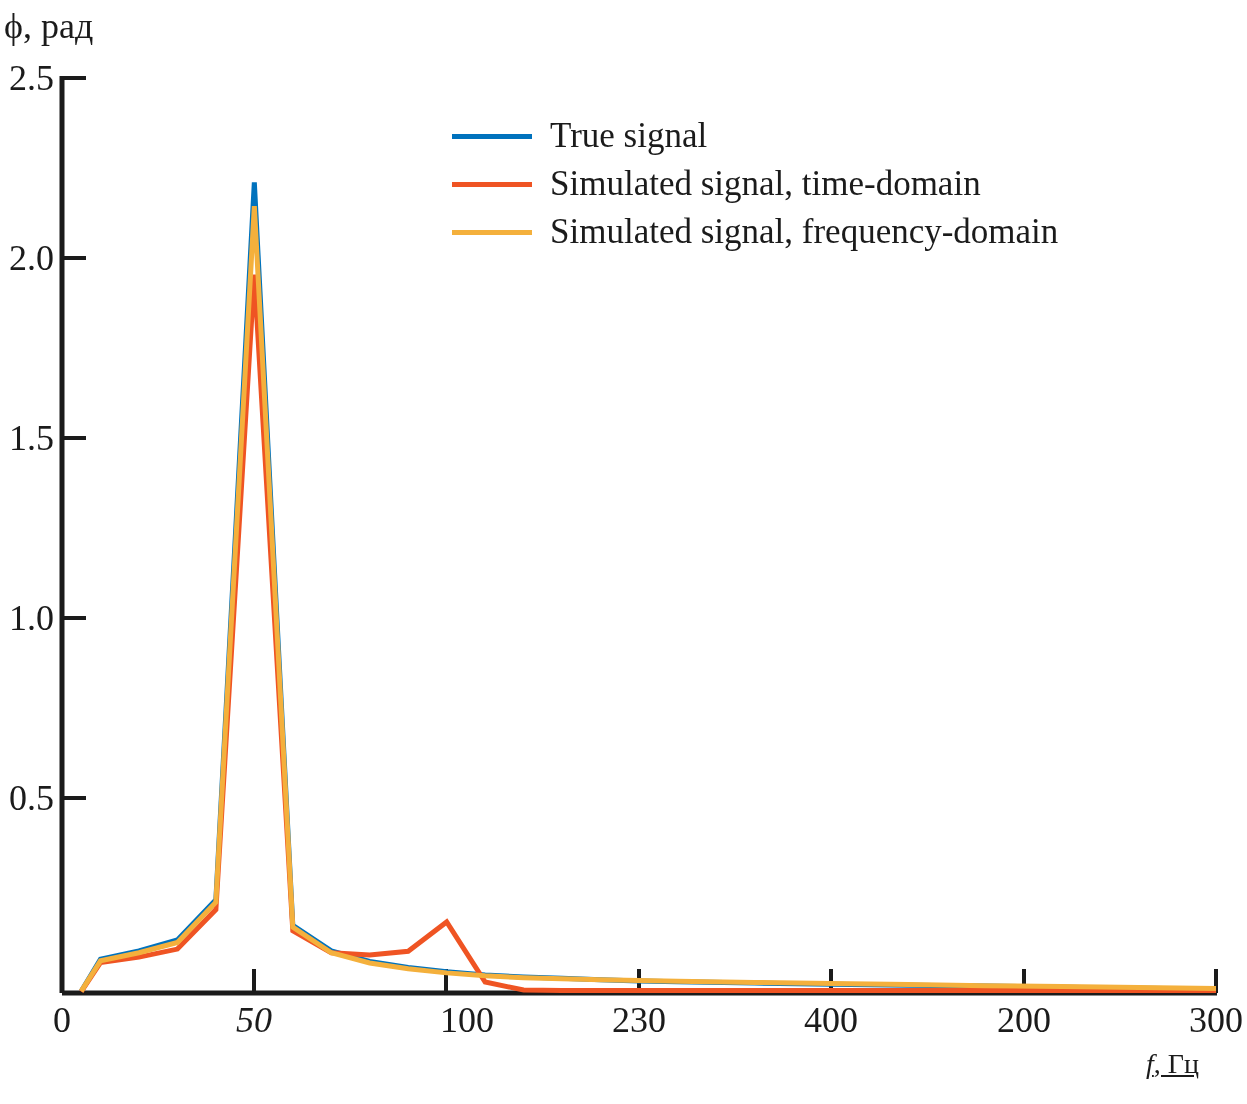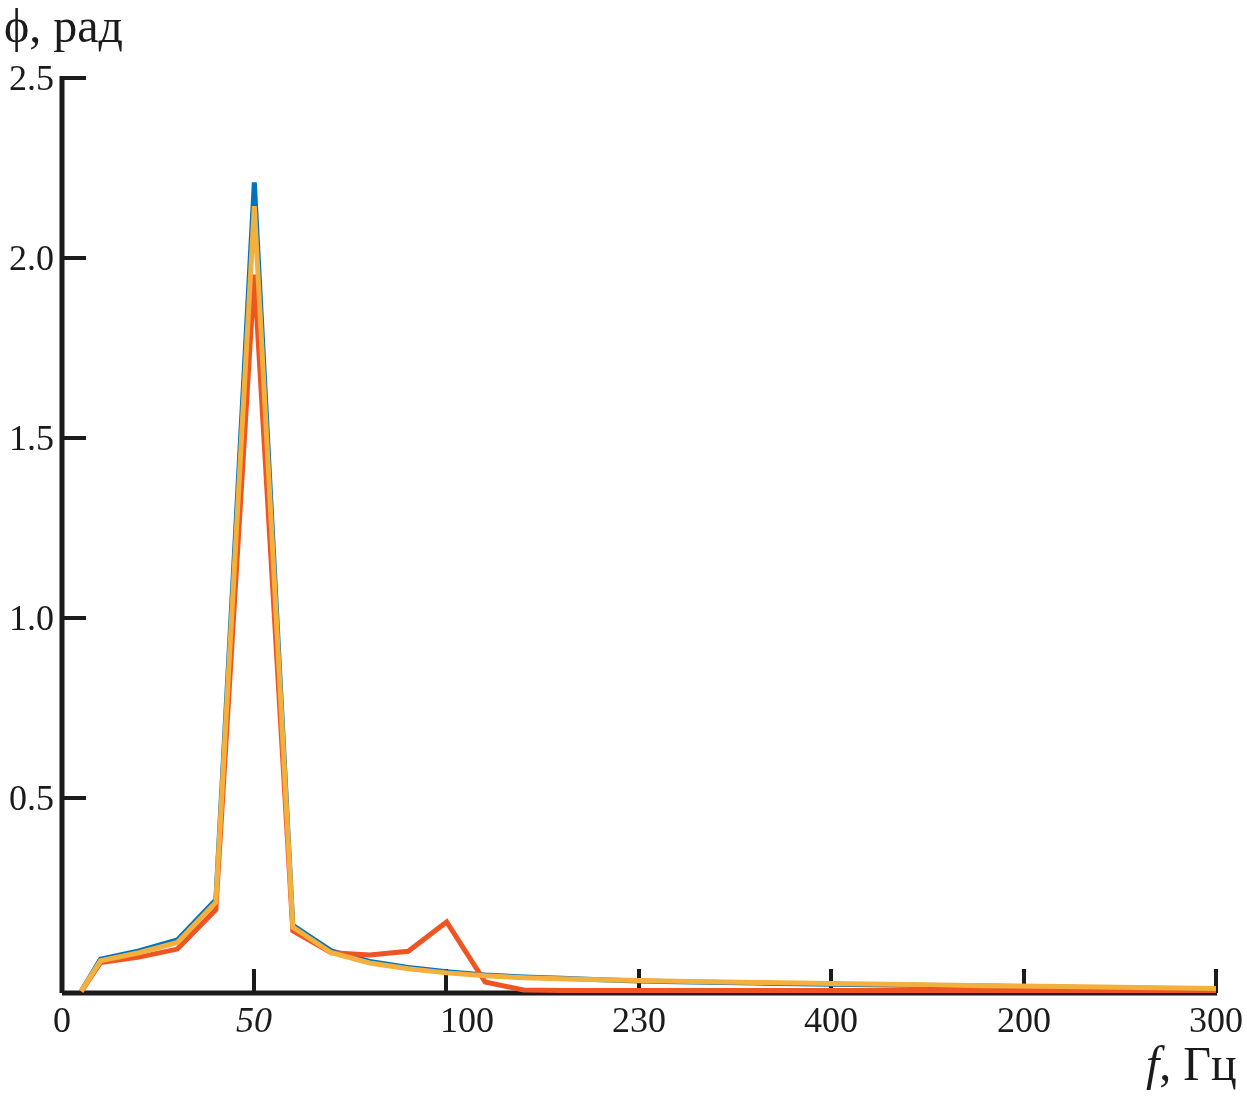--- a/index.html
+++ b/index.html
@@ -13,31 +13,32 @@
     height: 1104px;
     background: #ffffff;
     overflow: hidden;
     font-family: "Liberation Serif", "DejaVu Serif", serif;
     color: #1b1b1b;
   }
   .ylabel {
     position: absolute;
     left: 4px;
     top: 6px;
-    font-size: 48px;
+    font-size: 36px;
     line-height: 40px;
     white-space: nowrap;
   }
   .xlabel {
     position: absolute;
     left: 1146px;
     top: 1044px;
-    font-size: 48px;
+    font-size: 28px;
     line-height: 40px;
     white-space: nowrap;
+    text-decoration: underline;
   }
   .xlabel .ital {
     font-style: italic;
   }
   .plot-svg {
     position: absolute;
     left: 0;
     top: 0;
   }
   .ytick-label {
@@ -123,14 +124,28 @@
   <div class="ytick-label" style="left:-42px; top:780px;">0.5</div>
 
   <div class="xtick-label" style="left:2px; top:1002px;">0</div>
   <div class="xtick-label" style="left:194px; top:1002px;font-style:italic;">50</div>
   <div class="xtick-label" style="left:407px; top:1002px;">100</div>
   <div class="xtick-label" style="left:579px; top:1002px;">230</div>
   <div class="xtick-label" style="left:771px; top:1002px;">400</div>
   <div class="xtick-label" style="left:964px; top:1002px;">200</div>
   <div class="xtick-label" style="left:1156px; top:1002px;">300</div>
 
+  <div class="legend">
+    <div class="legend-row">
+      <div class="legend-swatch" style="background:#0072BD"></div>
+      <div class="legend-text">True signal</div>
+    </div>
+    <div class="legend-row">
+      <div class="legend-swatch" style="background:#EF5423"></div>
+      <div class="legend-text">Simulated signal, time-domain</div>
+    </div>
+    <div class="legend-row">
+      <div class="legend-swatch" style="background:#F4B03C"></div>
+      <div class="legend-text">Simulated signal, frequency-domain</div>
+    </div>
+  </div>
 
 </div>
 
 </body></html>

